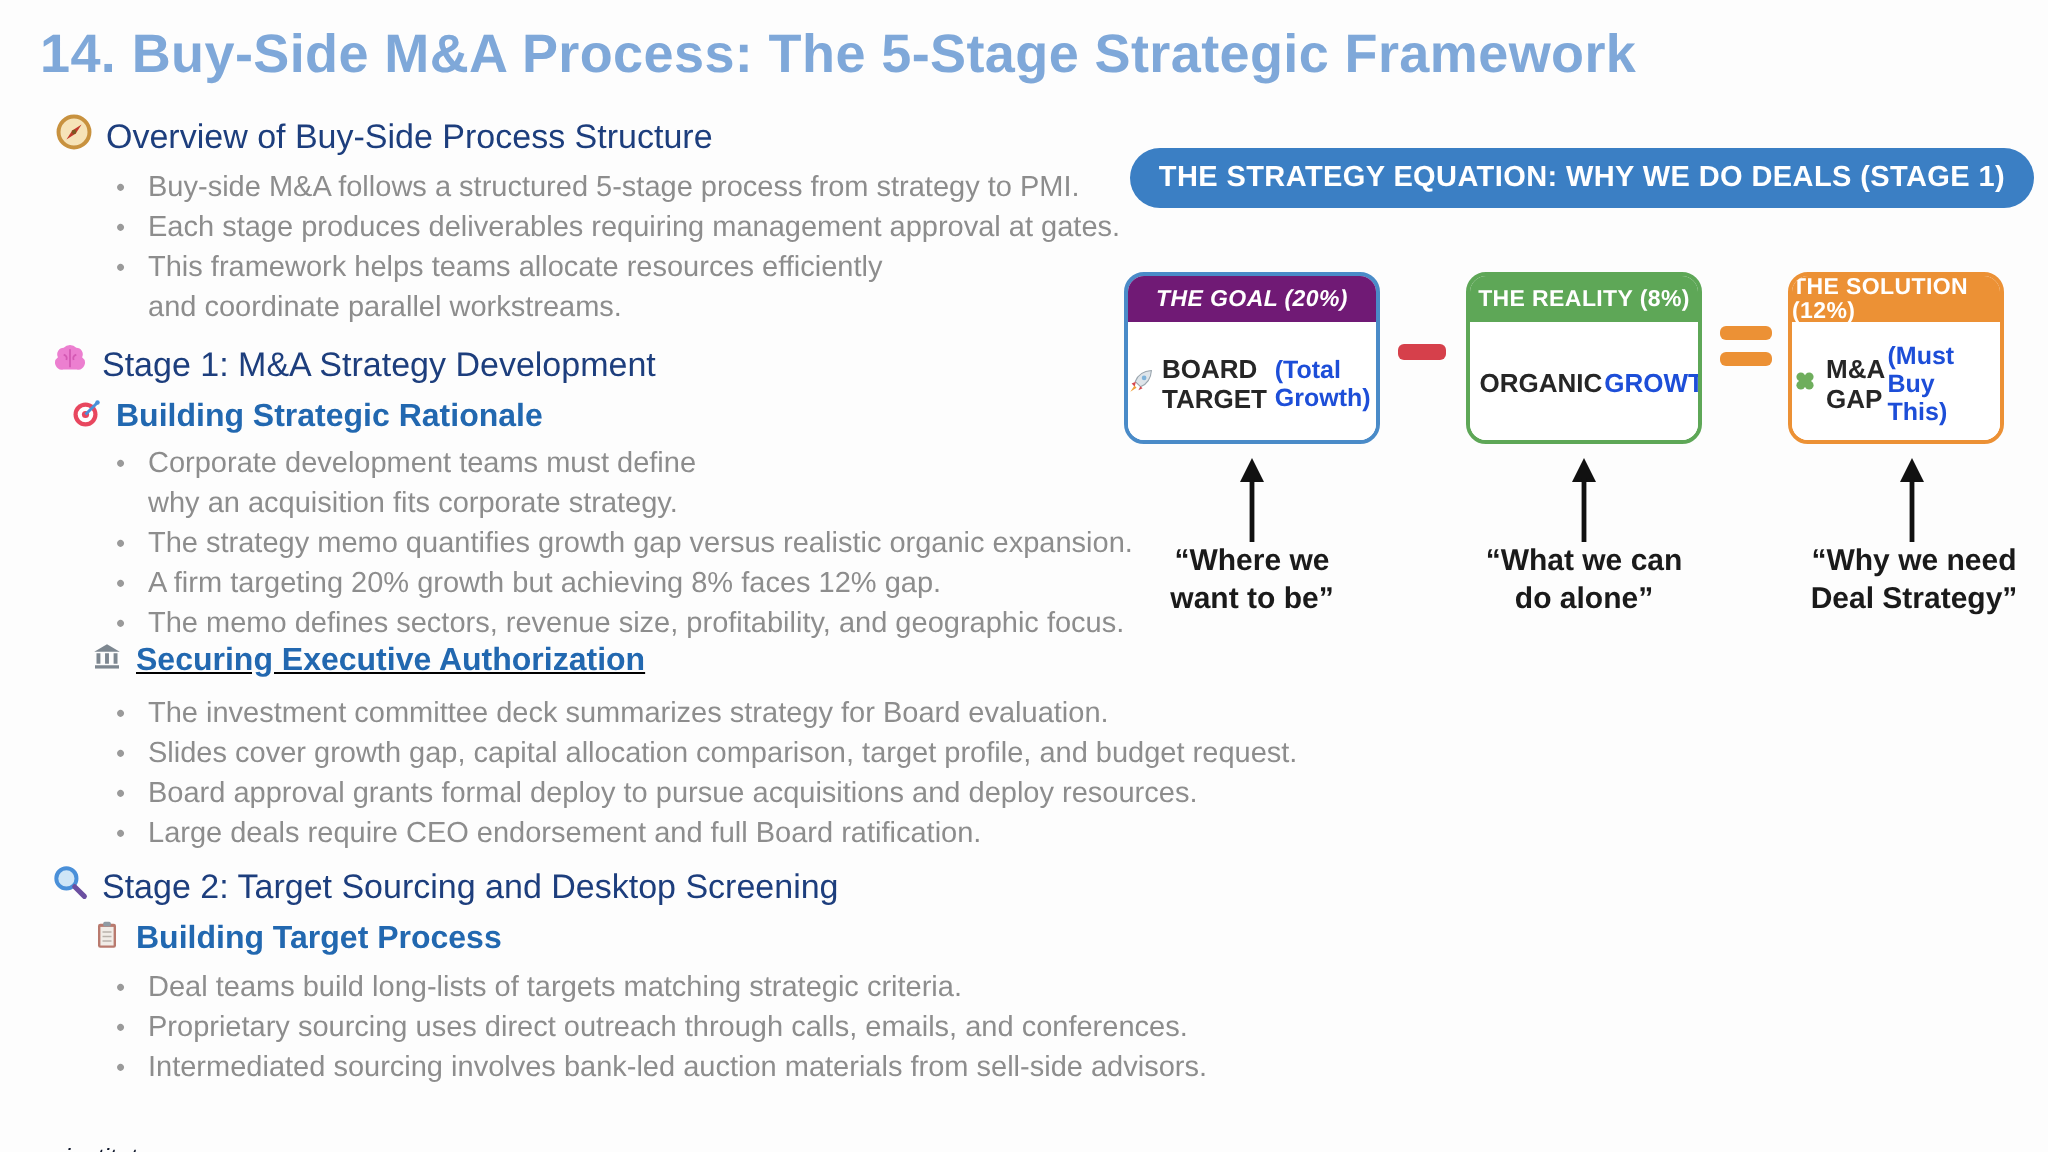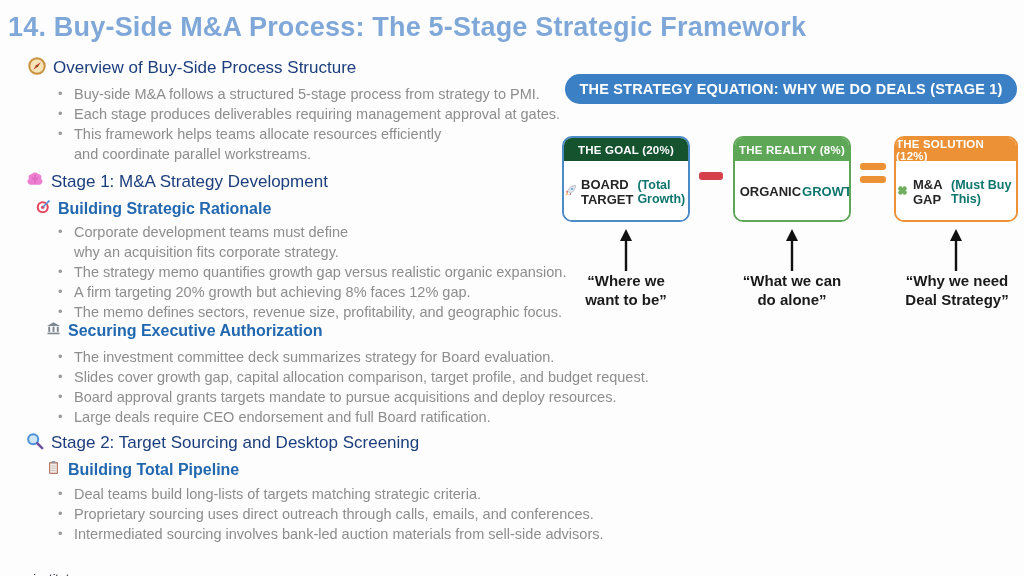--- a/index.html
+++ b/index.html
@@ -3,21 +3,21 @@
 <meta charset="utf-8">
 <style>
   html,body { margin:0; padding:0; }
   body {
     width:1024px; height:576px; position:relative; overflow:hidden;
     background:#fdfdfd;
     font-family:"Liberation Sans", sans-serif;
   }
   
   .slide-title {
-    position:absolute; left:8px; top:12px;
+    position:absolute; left:20px; top:12px;
     font-size:27px; font-weight:bold; color:#7fa8d9; letter-spacing:0.2px;
   }
   .hrow { position:absolute; display:flex; align-items:center; gap:7px; }
   .h-sec { font-size:17px; font-weight:normal; color:#1d3e7d; }
   .h-sub { font-size:16px; font-weight:bold; color:#2268b0; }
   .bullets { position:absolute; width:640px; }
   .brow { display:flex; align-items:flex-start; }
   .dot { color:#9a9a9a; font-size:13px; line-height:20px; width:8px; margin-right:8px; flex:none; }
   .btxt { font-size:14.5px; color:#8d8d8d; line-height:20px; white-space:pre-line; }
   .footer {
@@ -30,26 +30,26 @@
     position:absolute; left:565px; top:74px; width:452px; height:30px;
     background:#3b7fc4; border-radius:16px; color:#ffffff;
     font-weight:bold; font-size:14.5px; letter-spacing:0.2px;
     display:flex; align-items:center; justify-content:center;
   }
   .eqbox { position:absolute; top:136px; height:86px; border-radius:10px; background:#fff; overflow:hidden; box-sizing:border-box; }
   .eqbox .hd { height:23px; display:flex; align-items:center; justify-content:center;
     color:#fff; font-weight:bold; font-size:11.5px; letter-spacing:0.2px; }
   .eqbox .bd { height:61px; display:flex; flex-direction:row; align-items:center; justify-content:center; gap:1px; background:#fff; }
   .eqbox .l1 { font-weight:bold; font-size:13px; color:#262626; display:flex; align-items:center; gap:4px; }
-  .eqbox .l2 { font-weight:bold; font-size:12.5px; color:#0f766e; }
+  .eqbox .l2 { font-weight:bold; font-size:12.5px; color:#1d4ed8; }
   .box-goal     { left:562px; width:128px; border:2.5px solid #4a8bc8; }
-  .box-goal .hd { background:#14532d; }
+  .box-goal .hd { background:#701a75;font-style:italic; }
   .box-reality  { left:733px; width:118px; border:2.5px solid #5ea757; }
   .box-reality .hd { background:#5ea757; }
-  .box-solution { left:894px; width:124px; border:2.5px solid #ec9135; }
+  .box-solution { left:894px; width:108px; border:2.5px solid #ec9135; }
   .box-solution .hd { background:#ec9135; }
   .op-minus { position:absolute; left:699px; top:172px; width:24px; height:8px; background:#d6404b; border-radius:3px; }
   .op-equals { position:absolute; left:860px; top:163px; }
   .op-equals div { width:26px; height:7px; background:#ec9135; border-radius:3px; margin-bottom:6px; }
   .arrow { position:absolute; top:229px; }
   .quote {
     position:absolute; top:271px; text-align:center;
     font-weight:bold; font-size:15px; line-height:19px; color:#1a1a1a;
     white-space:pre-line;
   }
@@ -123,21 +123,21 @@
   <div class="brow">
       <span class="dot">•</span>
       <span class="btxt">A firm targeting 20% growth but achieving 8% faces 12% gap.</span>
     </div>
   <div class="brow">
       <span class="dot">•</span>
       <span class="btxt">The memo defines sectors, revenue size, profitability, and geographic focus.</span>
     </div>
 </div>
 
-<div class="hrow" style="left:46px; top:321px;">
+<div class="hrow" style="left:46px; top:321px;text-decoration:underline;">
   <span class="icon">
     <svg width="15" height="15" viewBox="0 0 20 20" fill="#7d8790">
         <polygon points="10,1.5 18.5,6.5 1.5,6.5"></polygon>
         <rect x="3" y="7.5" width="2.6" height="7"></rect>
         <rect x="8.7" y="7.5" width="2.6" height="7"></rect>
         <rect x="14.4" y="7.5" width="2.6" height="7"></rect>
         <rect x="2" y="15.5" width="16" height="2.2"></rect>
       </svg>
   </span>
   <span class="h-sub">Securing Executive Authorization</span>
@@ -146,21 +146,21 @@
   <div class="brow">
       <span class="dot">•</span>
       <span class="btxt">The investment committee deck summarizes strategy for Board evaluation.</span>
     </div>
   <div class="brow">
       <span class="dot">•</span>
       <span class="btxt">Slides cover growth gap, capital allocation comparison, target profile, and budget request.</span>
     </div>
   <div class="brow">
       <span class="dot">•</span>
-      <span class="btxt">Board approval grants targets mandate to pursue acquisitions and deploy resources.</span>
+      <span class="btxt">Board approval grants formal deploy to pursue acquisitions and deploy resources.</span>
     </div>
   <div class="brow">
       <span class="dot">•</span>
       <span class="btxt">Large deals require CEO endorsement and full Board ratification.</span>
     </div>
 </div>
 
 <div class="hrow" style="left:26px; top:432px;">
   <span class="icon">
     <svg width="18" height="18" viewBox="0 0 20 20">
@@ -175,21 +175,21 @@
   <span class="icon">
     <svg width="15" height="15" viewBox="0 0 20 20">
         <rect x="4" y="2.5" width="12" height="16" rx="1.5" fill="#b97a6e"></rect>
         <rect x="5.6" y="4.6" width="8.8" height="12.4" fill="#f1ece7"></rect>
         <rect x="7.5" y="1.2" width="5" height="3.2" rx="1" fill="#8f9aa3"></rect>
         <line x1="7" y1="8" x2="13" y2="8" stroke="#b9b2ab" stroke-width="1"></line>
         <line x1="7" y1="11" x2="13" y2="11" stroke="#b9b2ab" stroke-width="1"></line>
         <line x1="7" y1="14" x2="13" y2="14" stroke="#b9b2ab" stroke-width="1"></line>
       </svg>
   </span>
-  <span class="h-sub">Building Total Pipeline</span>
+  <span class="h-sub">Building Target Process</span>
 </div>
 <div class="bullets" style="left:58px; top:484px;">
   <div class="brow">
       <span class="dot">•</span>
       <span class="btxt">Deal teams build long-lists of targets matching strategic criteria.</span>
     </div>
   <div class="brow">
       <span class="dot">•</span>
       <span class="btxt">Proprietary sourcing uses direct outreach through calls, emails, and conferences.</span>
     </div>

